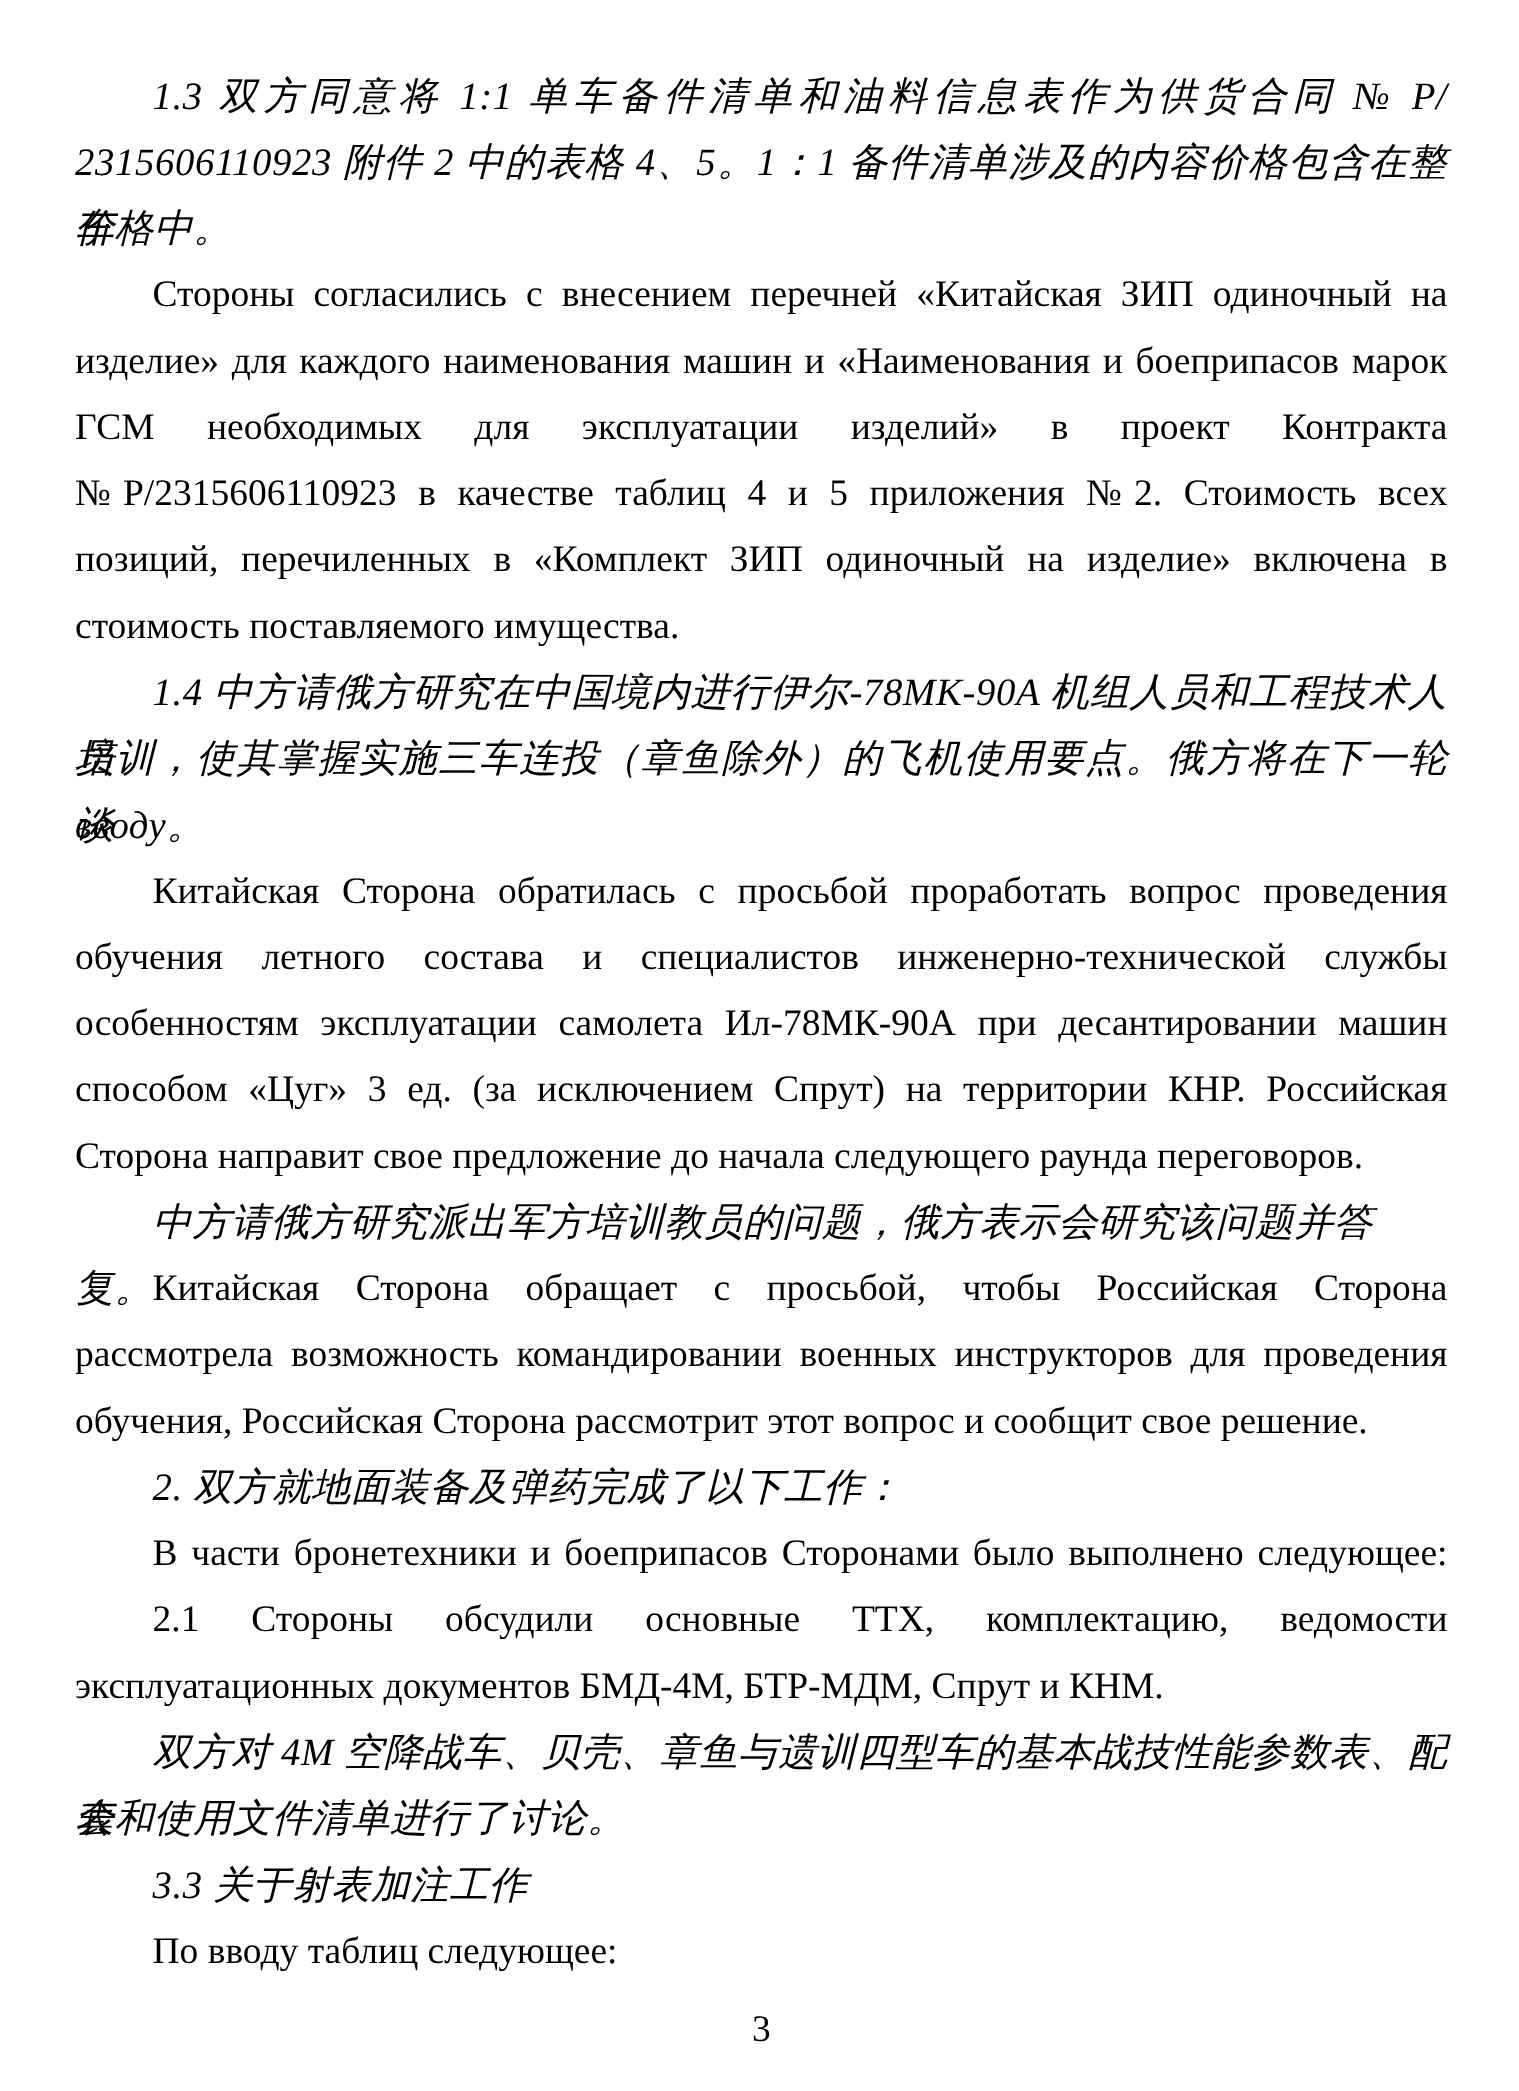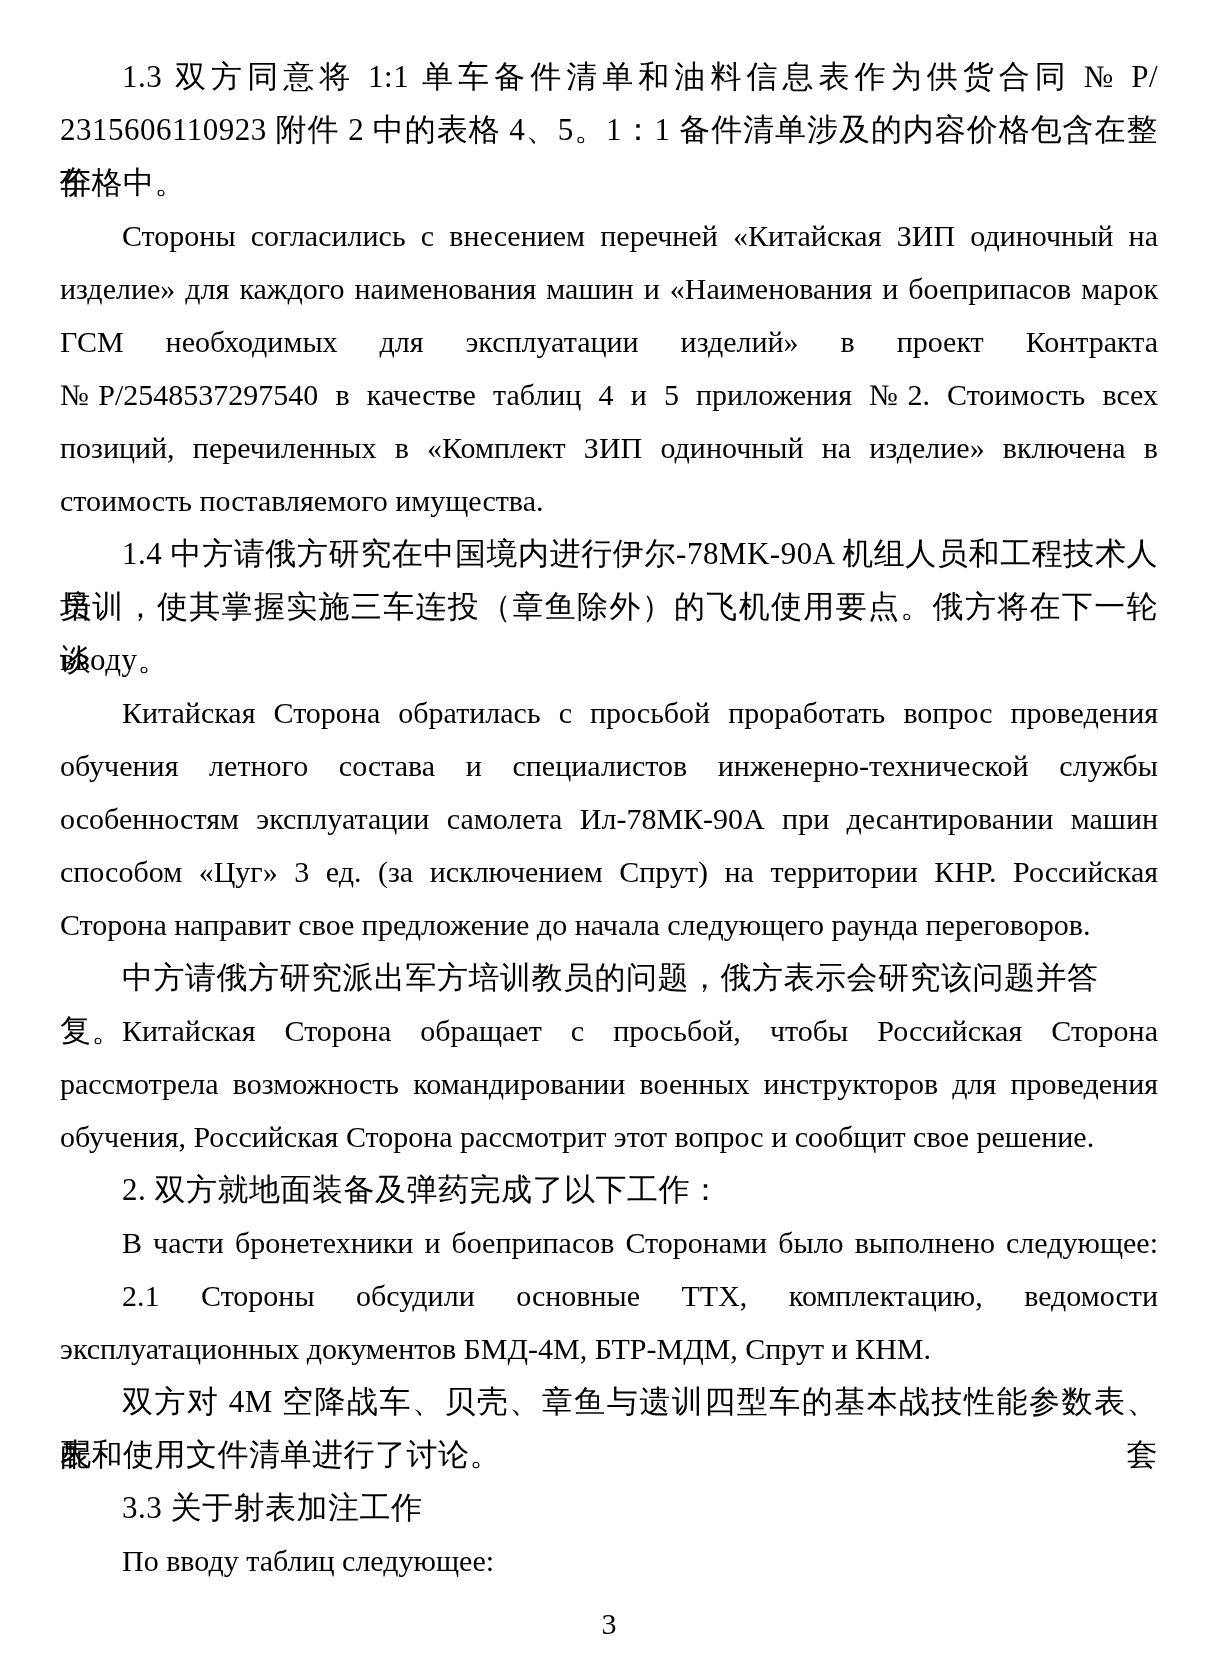--- a/index.html
+++ b/index.html
@@ -34,40 +34,41 @@
   .line.just {
     text-align: justify;
     text-align-last: justify;
   }
   .line.indent {
     text-indent: 62px;
   }
   .line.zh {
     font-size: 31px;
     letter-spacing: 0.5px;
+    font-style: italic;
   }
   .pagenum {
     margin-top: 10px;
     text-align: center;
     font-size: 30px;
     line-height: 53px;
   }
 </style>
 </head>
 <body>
 
 <div class="page">
   <div class="doc-body" id="doc-body">
       <div class="line zh indent just">1.3 双方同意将 1:1 单车备件清单和油料信息表作为供货合同 № Р/</div>
       <div class="line zh just">2315606110923 附件 2 中的表格 4、5。1：1 备件清单涉及的内容价格包含在整车</div>
       <div class="line zh">价格中。</div>
       <div class="line ru indent just">Стороны согласились с внесением перечней «Китайская ЗИП одиночный на</div>
       <div class="line ru just">изделие» для каждого наименования машин и «Наименования и боеприпасов марок</div>
       <div class="line ru just">ГСМ необходимых для эксплуатации изделий» в проект Контракта</div>
-      <div class="line ru just">№Р/2548537297540 в качестве таблиц 4 и 5 приложения №2. Стоимость всех</div>
+      <div class="line ru just">№Р/2315606110923 в качестве таблиц 4 и 5 приложения №2. Стоимость всех</div>
       <div class="line ru just">позиций, перечиленных в «Комплект ЗИП одиночный на изделие» включена в</div>
       <div class="line ru">стоимость поставляемого имущества.</div>
       <div class="line zh indent just">1.4 中方请俄方研究在中国境内进行伊尔-78MK-90A 机组人员和工程技术人员</div>
       <div class="line zh just">培训，使其掌握实施三车连投（章鱼除外）的飞机使用要点。俄方将在下一轮谈</div>
       <div class="line zh">вводу。</div>
       <div class="line ru indent just">Китайская Сторона обратилась с просьбой проработать вопрос проведения</div>
       <div class="line ru just">обучения летного состава и специалистов инженерно-технической службы</div>
       <div class="line ru just">особенностям эксплуатации самолета Ил-78МК-90А при десантировании машин</div>
       <div class="line ru just">способом «Цуг» 3 ед. (за исключением Спрут) на территории КНР. Российская</div>
       <div class="line ru">Сторона направит свое предложение до начала следующего раунда переговоров.</div>

